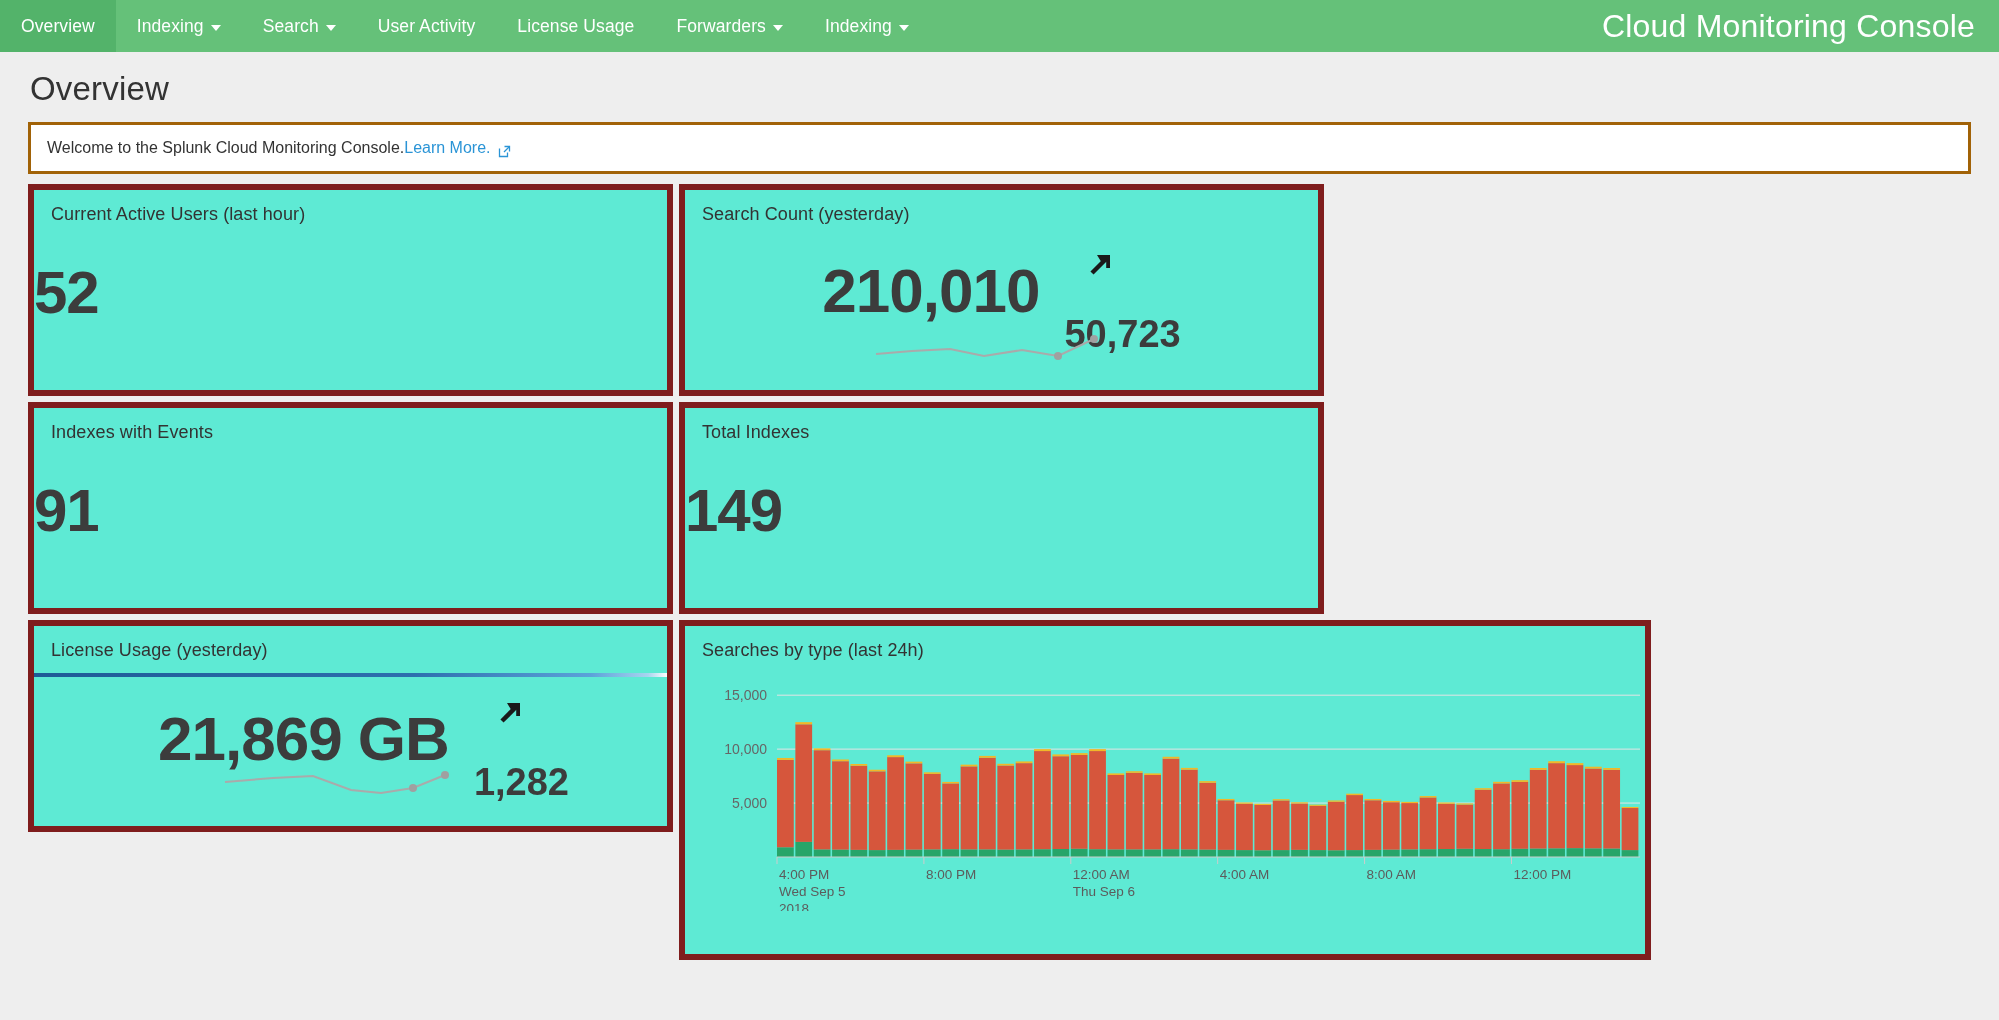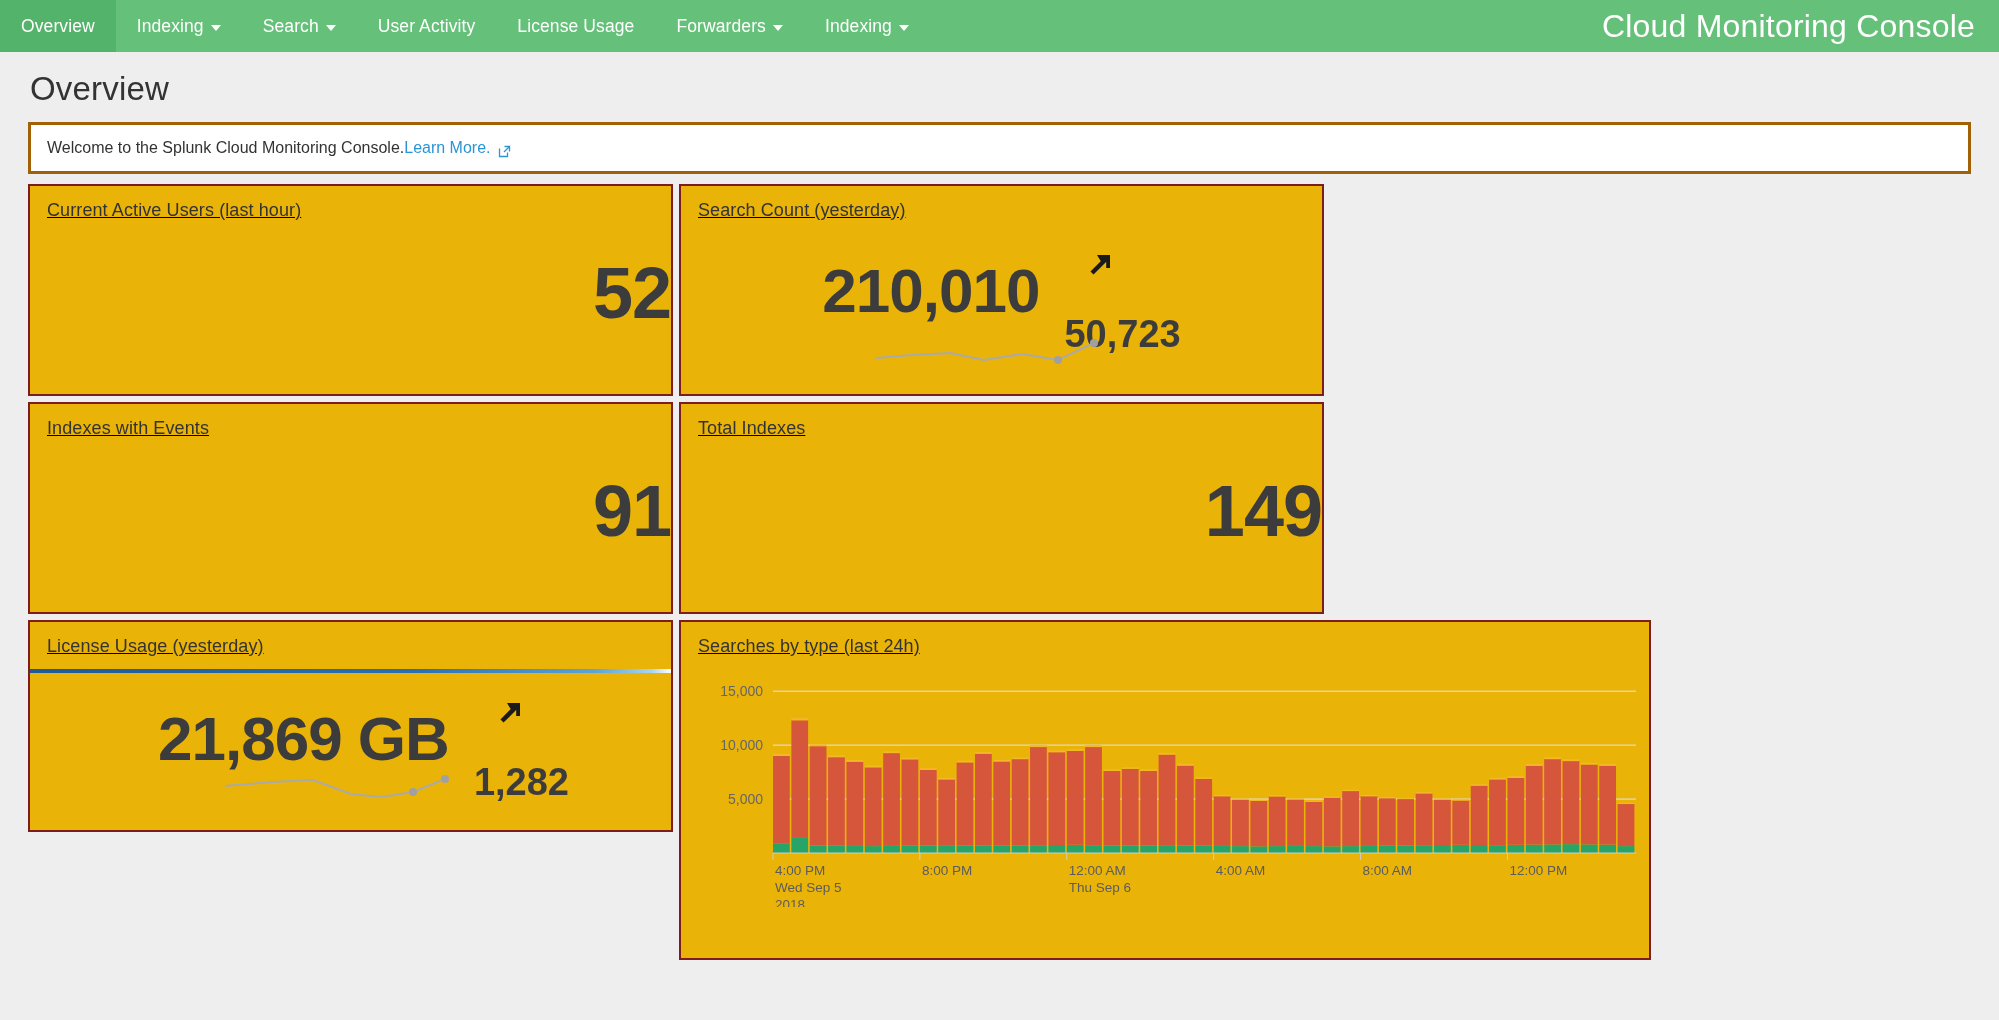--- a/index.html
+++ b/index.html
@@ -72,46 +72,44 @@
     width: 13px; height: 13px; position: relative; top: 2px;
   }
 
   
   .grid {
     padding: 10px 28px 0 28px;
     display: flex; flex-wrap: wrap;
     gap: 6px;
   }
   .panel {
-    background: #eab308;
-    border: 2px solid #7f1d1d;
-    text-decoration: underline;
+    background: #5eead4;
+    border: 6px solid #7f1d1d;
   }
   .panel-title {
     font-size: 18px;
     color: #333333;
     padding: 14px 0 0 17px;
     letter-spacing: 0.1px;
   }
   .loadbar {
     height: 4px; margin-top: 12px;
     background: linear-gradient(to right, #1e5b96 0%, #2d6fae 60%, #5ba3d9 88%, #a8d4ef 97%, #ffffff 100%);
   }
 
   
   .sv { width: 645px; height: 212px; position: relative; }
   .sv-num {
     position: absolute; left: 0; right: 0; top: 50%;
     transform: translateY(-46%);
-    text-align: right;
-    font-size: 72px;
+    text-align: left;
+    font-size: 60px;
     font-weight: bold;
     color: #3c3c3c;
     letter-spacing: -1px;
-    padding-left: 24px;
   }
   .sv-trend-wrap {
     position: absolute; left: 0; right: 0; top: 50%;
     transform: translateY(-50%);
     display: flex; align-items: center; justify-content: center;
   }
   .sv-trend-num {
     font-size: 62px; font-weight: bold; color: #3c3c3c; letter-spacing: -1px;
   }
   .sv-delta {

